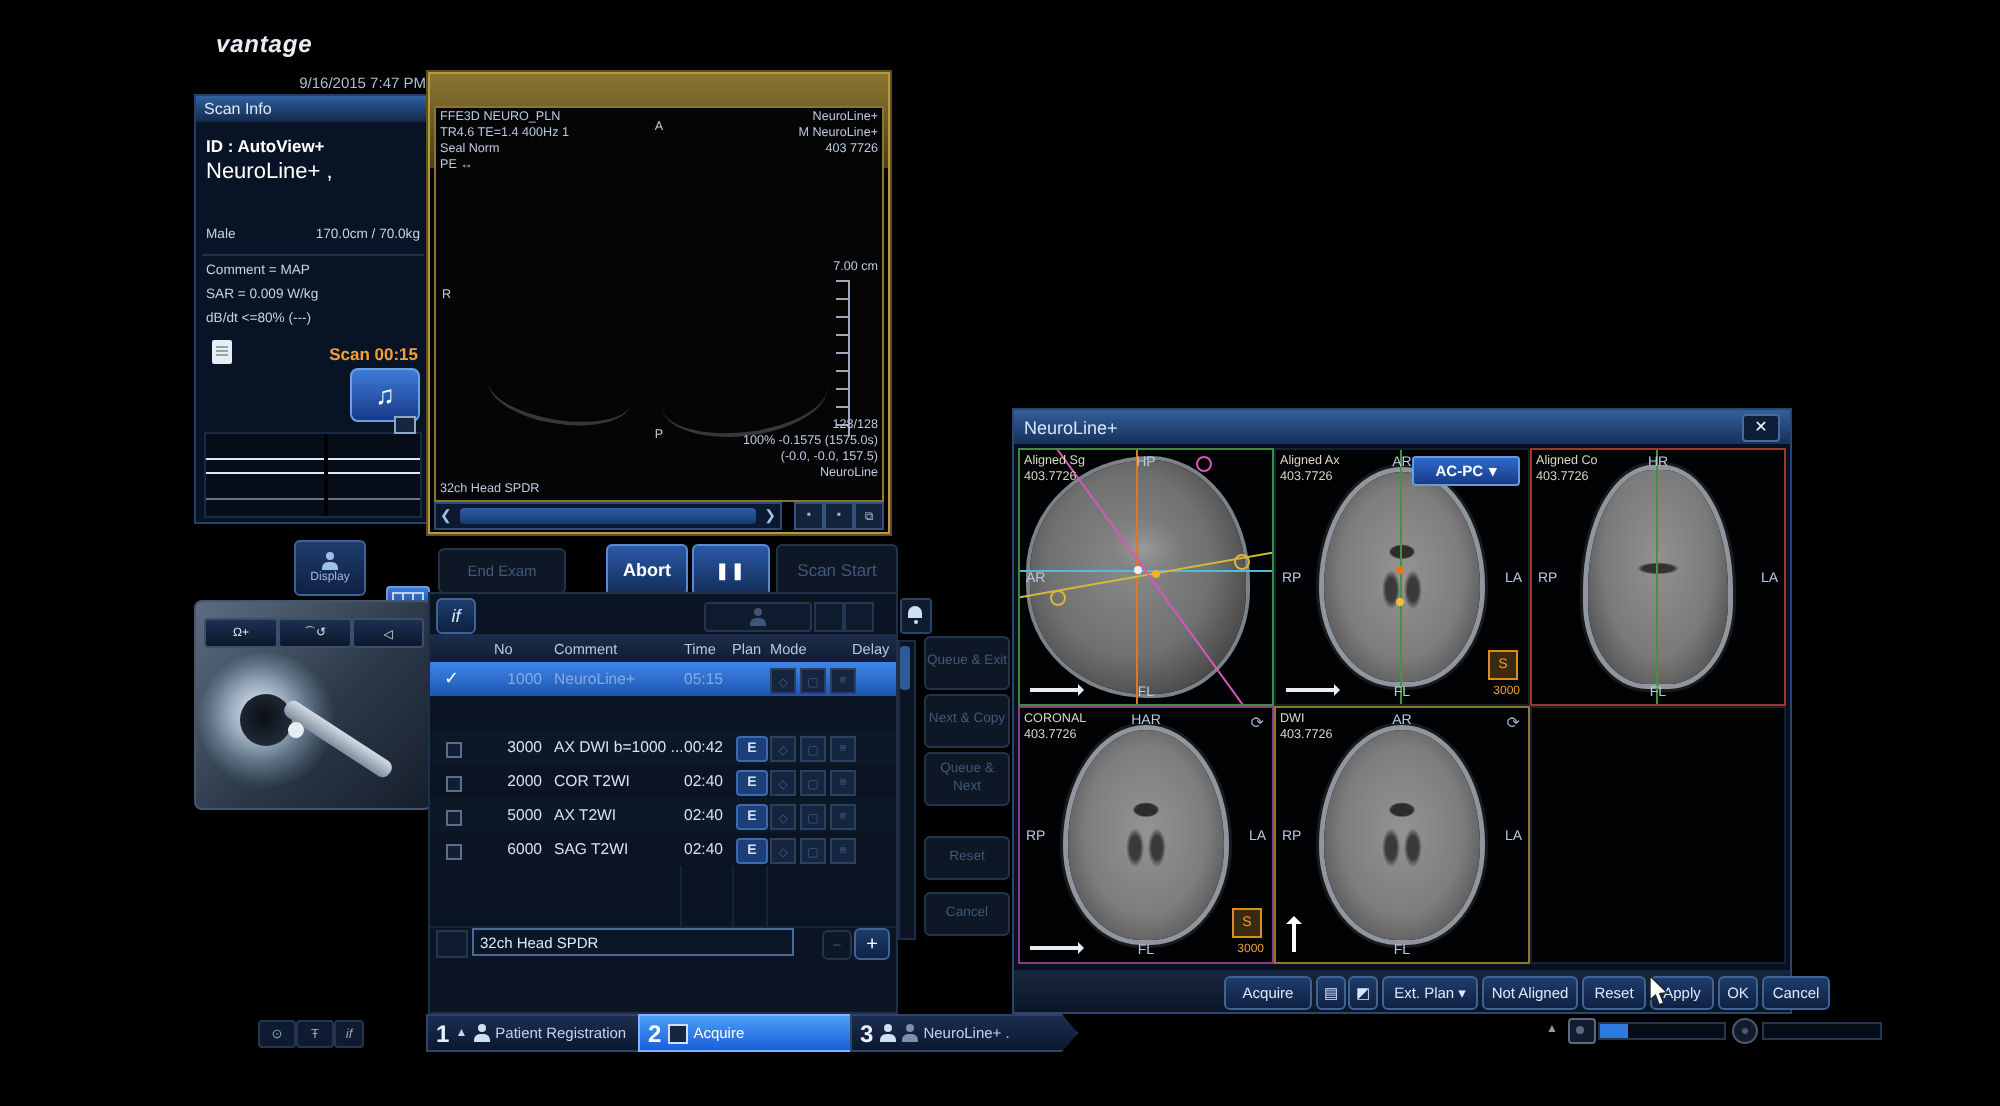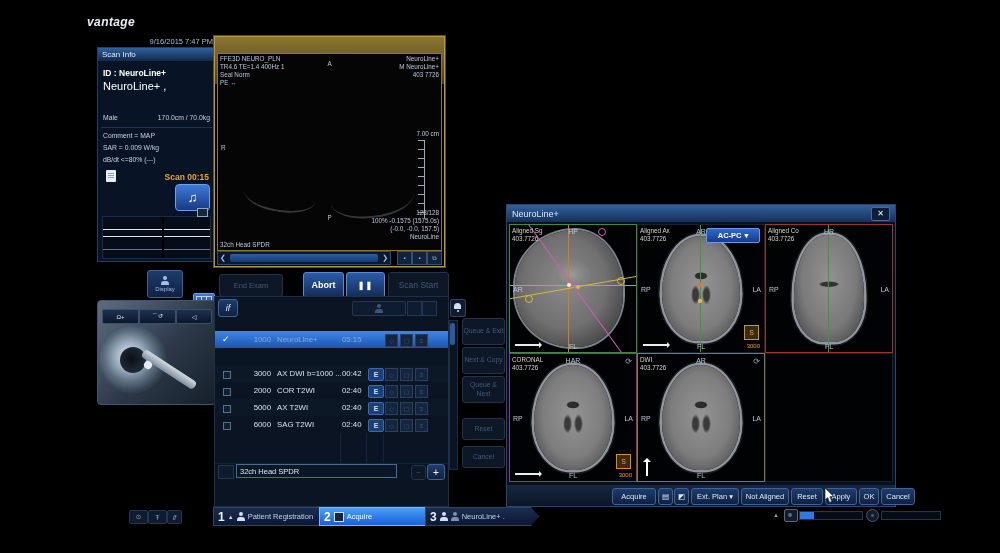--- a/index.html
+++ b/index.html
@@ -14,21 +14,21 @@
        font-size:7.5px;cursor:default;}
   .btn-dim{background:#0d1726;border:1px solid #22334c;color:#41597a;}
   .btn-bright{background:linear-gradient(#2a5aa8,#132c58);border:1px solid #5a8ad0;color:#fff;}
   .person-icon{position:relative;display:inline-block;width:8px;height:9px;}
   .person-icon::before{content:"";position:absolute;left:50%;transform:translateX(-50%);top:0;
        width:4px;height:4px;border-radius:50%;background:currentColor;}
   .person-icon::after{content:"";position:absolute;left:50%;transform:translateX(-50%);bottom:0;
        width:8px;height:4px;border-radius:3px 3px 0 0;background:currentColor;}
 
   
-  .logo{left:87px;top:15px;font-style:italic;font-weight:bold;font-size:12px;color:#e9eef6;letter-spacing:.4px;}
+  .logo{left:108px;top:15px;font-style:italic;font-weight:bold;font-size:12px;color:#e9eef6;letter-spacing:.4px;}
   .datetime{left:97px;top:37px;width:116px;text-align:right;font-size:7.5px;color:#a9bed9;}
   .scan-info{left:97px;top:47px;width:117px;height:213px;background:#081425;border:1px solid #20406c;}
   .si-header{height:13px;background:linear-gradient(#30609f,#122949);font-size:8px;line-height:13px;
              padding-left:4px;color:#dce8f8;}
   .si-id{position:absolute;left:5px;top:20px;font-size:8.5px;font-weight:bold;color:#fff;}
   .si-name{position:absolute;left:5px;top:32px;font-size:11px;color:#fff;}
   .si-row{position:absolute;left:5px;right:5px;top:66px;display:flex;justify-content:space-between;
           font-size:6.8px;color:#c5d2e4;}
   .si-sep{position:absolute;left:3px;right:3px;top:79px;border-top:1px solid #1c3252;}
   .si-line{position:absolute;left:5px;font-size:6.8px;color:#c5d2e4;}
@@ -213,21 +213,21 @@
 </head>
 <body>
 
 <div class="screen">
 
   <div class="abs logo txt">vantage</div>
   <div class="abs datetime txt">9/16/2015 7:47 PM</div>
 
   <div class="abs scan-info">
     <div class="si-header">Scan Info</div>
-    <div class="si-id txt">ID : NeuroLine+</div>
+    <div class="si-id txt">ID : AutoView+</div>
     <div class="si-name txt">NeuroLine+ ,</div>
     <div class="si-row">
       <span>Male</span>
       <span>170.0cm / 70.0kg</span>
     </div>
     <div class="si-sep"></div>
     <div class="si-line txt" style="top:84px">Comment = MAP</div>
     <div class="si-line txt" style="top:96px">SAR = 0.009 W/kg</div>
     <div class="si-line txt" style="top:108px">dB/dt &lt;=80% (---)</div>
     <div class="doc-icon"></div>
@@ -309,20 +309,28 @@
     </div>
   <div class="abs btn btn-dim scan-start">Scan Start</div>
 
   <div class="abs queue">
     <div class="q-filter btn">if</div>
     <div class="q-dimchip">
         <span class="person-icon"></span>
       </div>
     <div class="q-sq" style="right:26px"></div>
     <div class="q-sq" style="right:11px"></div>
+    <div class="q-head">
+      <span style="left:32px">No</span>
+      <span style="left:62px">Comment</span>
+      <span style="left:127px">Time</span>
+      <span style="left:151px">Plan</span>
+      <span style="left:170px">Mode</span>
+      <span style="left:211px">Delay</span>
+    </div>
 
     <div class="q-row sel" style="top:34px">
       <span class="q-check">✓</span>
       <span class="no faint">1000</span>
       <span class="cm faint">NeuroLine+</span>
       <span class="tm faint">05:15</span>
       <span class="q-modes">
           <i>◇</i>
           <i>▢</i>
           <i>≡</i>

